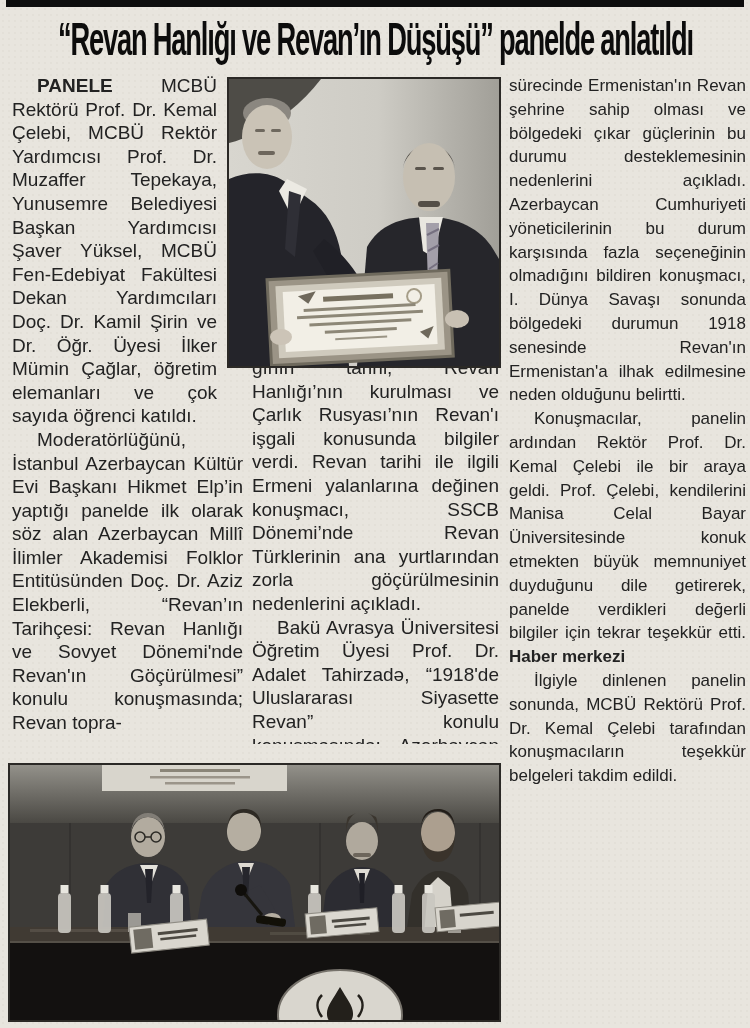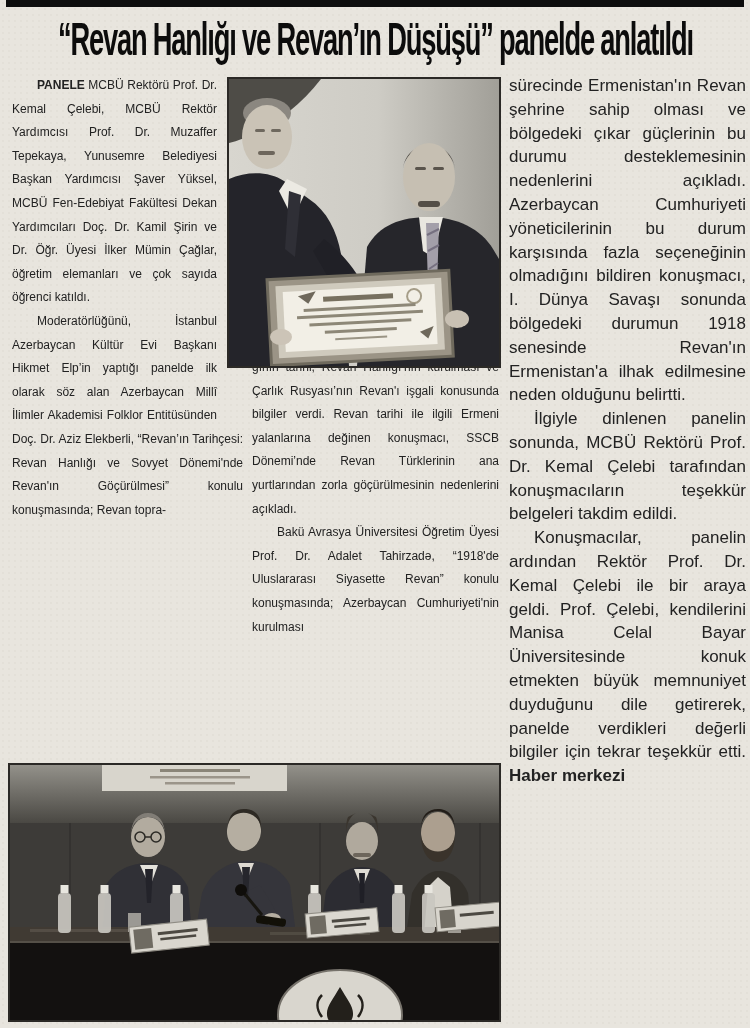--- a/index.html
+++ b/index.html
@@ -10,21 +10,21 @@
     background-size:6px 6px;
     font-family:"Liberation Sans", sans-serif;
     color:#1d1d1d;overflow:hidden;
   }
   .top-rule{position:absolute;left:6px;top:0;width:738px;height:7px;background:#0d0d0d;}
   .headline{position:absolute;left:0;top:8px;width:750px;height:58px;display:flex;justify-content:center;align-items:flex-end;overflow:hidden;}
   .headline span{
     font-weight:bold;font-size:47px;letter-spacing:-2px;white-space:nowrap;
     transform:scaleX(0.58);transform-origin:center center;color:#0c0c0c;
   }
-  .col{position:absolute;font-size:12px;line-height:23.6px;text-align:justify;color:#222;}
+  .col{position:absolute;font-size:19px;line-height:23.6px;text-align:justify;color:#222;}
   .col p{margin:0;text-indent:25px;}
   .col p.cont{text-indent:0;}
   .col-left{left:12px;top:74px;width:231px;height:684px;overflow:hidden;}
   .col-left .spacer{float:right;width:26px;height:352px;}
   .col-mid{left:252px;top:356px;width:247px;height:388px;overflow:hidden;}
   .col-right{left:509px;top:74px;width:237px;height:944px;overflow:hidden;font-size:17px;line-height:23.8px;}
   .lead{font-weight:bold;}
   .byline{font-weight:bold;white-space:nowrap;}
   .photo{position:absolute;border:2px solid #2b2926;box-sizing:border-box;overflow:hidden;background:#cfcdc6;}
   .photo-top{left:227px;top:77px;width:274px;height:291px;}
@@ -48,22 +48,22 @@
     <p>Moderatörlüğünü, İstanbul Azerbaycan Kültür Evi Başkanı Hikmet Elp’in yaptığı panelde ilk olarak söz alan Azerbaycan Millî İlimler Akademisi Folklor Entitüsünden Doç. Dr. Aziz Elekberli, “Revan’ın Tarihçesi: Revan Hanlığı ve Sovyet Dönemi'nde Revan'ın Göçürülmesi” konulu konuşmasında; Revan topra-</p>
   </div>
 
   <div class="col col-mid">
     <p class="cont">ğının tarihi, Revan Hanlığı’nın kurulması ve Çarlık Rusyası’nın Revan'ı işgali konusunda bilgiler verdi. Revan tarihi ile ilgili Ermeni yalanlarına değinen konuşmacı, SSCB Dönemi’nde Revan Türklerinin ana yurtlarından zorla göçürülmesinin nedenlerini açıkladı.</p>
     <p>Bakü Avrasya Üniversitesi Öğretim Üyesi Prof. Dr. Adalet Tahirzadə, “1918'de Uluslararası Siyasette Revan” konulu konuşmasında; Azerbaycan Cumhuriyeti'nin kurulması</p>
   </div>
 
   <div class="col col-right">
     <p class="cont">sürecinde Ermenistan'ın Revan şehrine sahip olması ve bölgedeki çıkar güçlerinin bu durumu desteklemesinin nedenlerini açıkladı. Azerbaycan Cumhuriyeti yöneticilerinin bu durum karşısında fazla seçeneğinin olmadığını bildiren konuşmacı, I. Dünya Savaşı sonunda bölgedeki durumun 1918 senesinde Revan'ın Ermenistan'a ilhak edilmesine neden olduğunu belirtti.</p>
+    <p><span>Konuşmacılar, panelin ardından Rektör Prof. Dr. Kemal Çelebi ile bir araya geldi. Prof. Çelebi, kendilerini Manisa Celal Bayar Üniversitesinde konuk etmekten büyük memnuniyet duyduğunu dile getirerek, panelde verdikleri değerli bilgiler için tekrar teşekkür etti.</span> <span class="byline">Haber merkezi</span></p>
     <p>İlgiyle dinlenen panelin sonunda, MCBÜ Rektörü Prof. Dr. Kemal Çelebi tarafından konuşmacıların teşekkür belgeleri takdim edildi.</p>
-    <p><span>Konuşmacılar, panelin ardından Rektör Prof. Dr. Kemal Çelebi ile bir araya geldi. Prof. Çelebi, kendilerini Manisa Celal Bayar Üniversitesinde konuk etmekten büyük memnuniyet duyduğunu dile getirerek, panelde verdikleri değerli bilgiler için tekrar teşekkür etti.</span> <span class="byline">Haber merkezi</span></p>
   </div>
 
   <div class="photo photo-top">
     <svg viewBox="0 0 270 287" preserveAspectRatio="none">
       <defs>
         <linearGradient id="wallGrad" x1="0" y1="0" x2="1" y2="0">
           <stop offset="0" stop-color="#d8d6cf"></stop>
           <stop offset="0.55" stop-color="#ceccc5"></stop>
           <stop offset="1" stop-color="#a19f98"></stop>
         </linearGradient>

